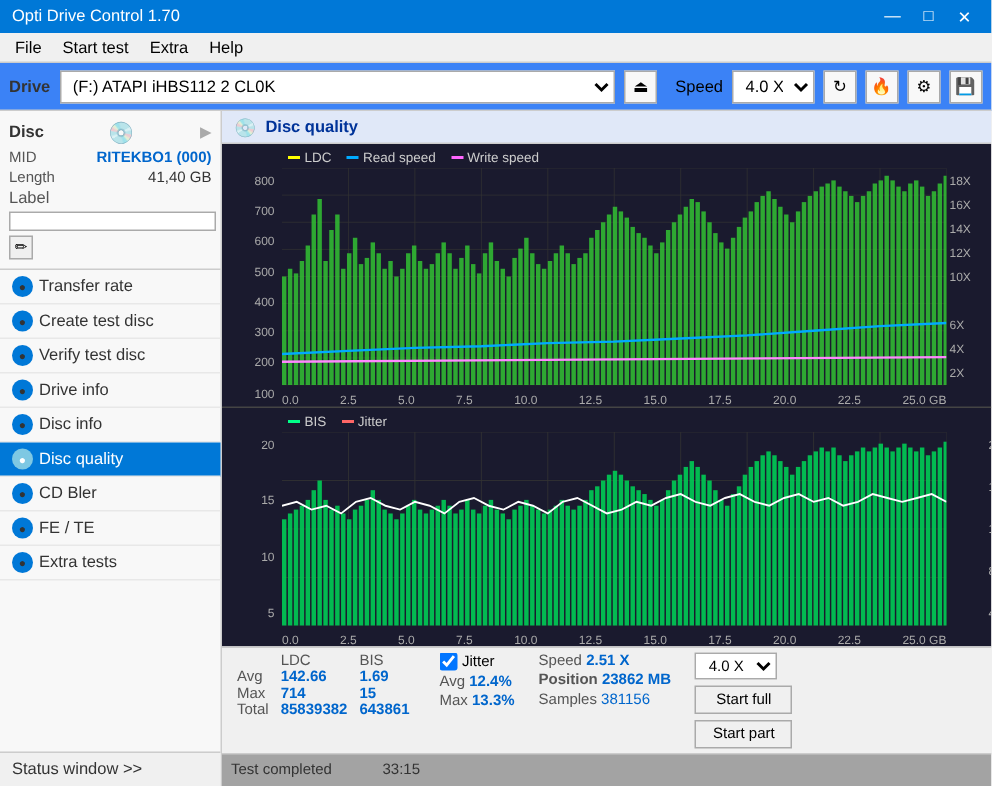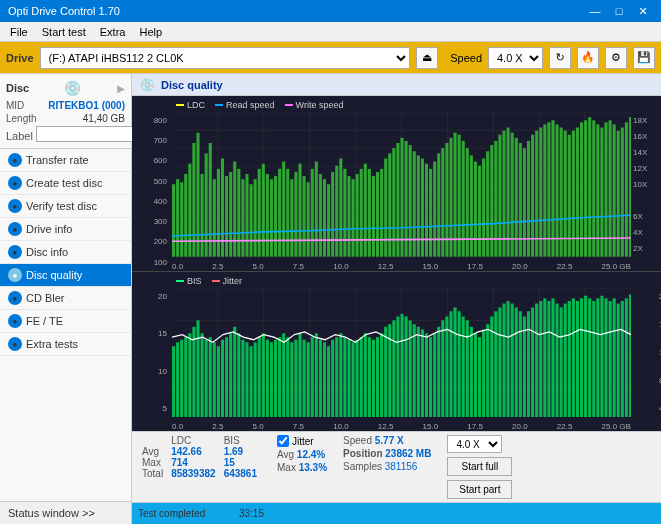--- a/index.html
+++ b/index.html
@@ -40,21 +40,21 @@
       border-bottom: 1px solid #ccc;
     }
     .menu-item {
       padding: 1px 6px;
       cursor: pointer;
       font-size: 11px;
     }
 
     
     .toolbar {
-      background: #eab308;
+      background: #3b82f6;
       display: flex;
       align-items: center;
       padding: 3px 6px;
       gap: 6px;
       height: 32px;
       border-bottom: 1px solid #ccc;
     }
     .toolbar-label { font-size: 11px; font-weight: bold; color: #333; }
     .drive-select {
       flex: 1;
@@ -84,21 +84,21 @@
     }
 
     
     .main-content {
       display: flex;
       height: calc(524px - 22px - 20px - 32px);
     }
 
     
     .sidebar {
-      width: 132px;
+      width: 148px;
       background: #f8f8f8;
       border-right: 1px solid #ccc;
       display: flex;
       flex-direction: column;
       flex-shrink: 0;
     }
 
     
     .disc-panel {
       padding: 6px;
@@ -116,23 +116,24 @@
       display: flex;
       justify-content: space-between;
       margin-bottom: 2px;
       font-size: 10px;
     }
     .disc-field { color: #555; }
     .disc-value { color: #0066cc; font-weight: bold; }
     .disc-value-dark { color: #333; }
     .label-row {
       display: flex;
-      align-items: flex-end;
+      align-items: flex-start;
       gap: 3px;
       margin-top: 2px;
+      flex-direction: column;
     }
     .label-input {
       flex: 1;
       height: 16px;
       font-size: 10px;
       border: 1px solid #aaa;
       padding: 0 2px;
     }
     .label-btn {
       width: 16px;
@@ -271,21 +272,21 @@
       padding: 3px 8px;
       font-size: 10px;
       cursor: pointer;
       white-space: nowrap;
       min-width: 65px;
       text-align: center;
     }
 
     
     .progress-bar-area {
-      background: #0ea5e9;
+      background: #a3a3a3;
       padding: 3px 6px;
       display: flex;
       align-items: center;
       gap: 6px;
       border-top: 1px solid #ccc;
       height: 22px;
     }
     .status-text { font-size: 10px; color: #333; flex: 0 0 80px; }
     .progress-bar-outer {
       flex: 1;
@@ -834,21 +835,21 @@
         </div>
         <div>
           <span style="color:#555;">Max</span>
           <span class="stats-val">13.3%</span>
         </div>
       </div>
 
       <div style="display:flex; flex-direction:column; gap:2px; font-size:10px; margin-left:8px;">
         <div>
           <span style="color:#555;">Speed</span>
-          <span style="color:#0066cc; font-weight:bold;">5.77 X</span>
+          <span style="color:#0066cc; font-weight:bold;">2.51 X</span>
         </div>
         <div>
           <span style="color:#555;font-weight:bold;">Position</span>
           <span style="color:#0066cc; font-weight:bold;">23862 MB</span>
         </div>
         <div>
           <span style="color:#555;">Samples</span>
           <span style="color:#0066cc; font-weight:normal;">381156</span>
         </div>
       </div>

